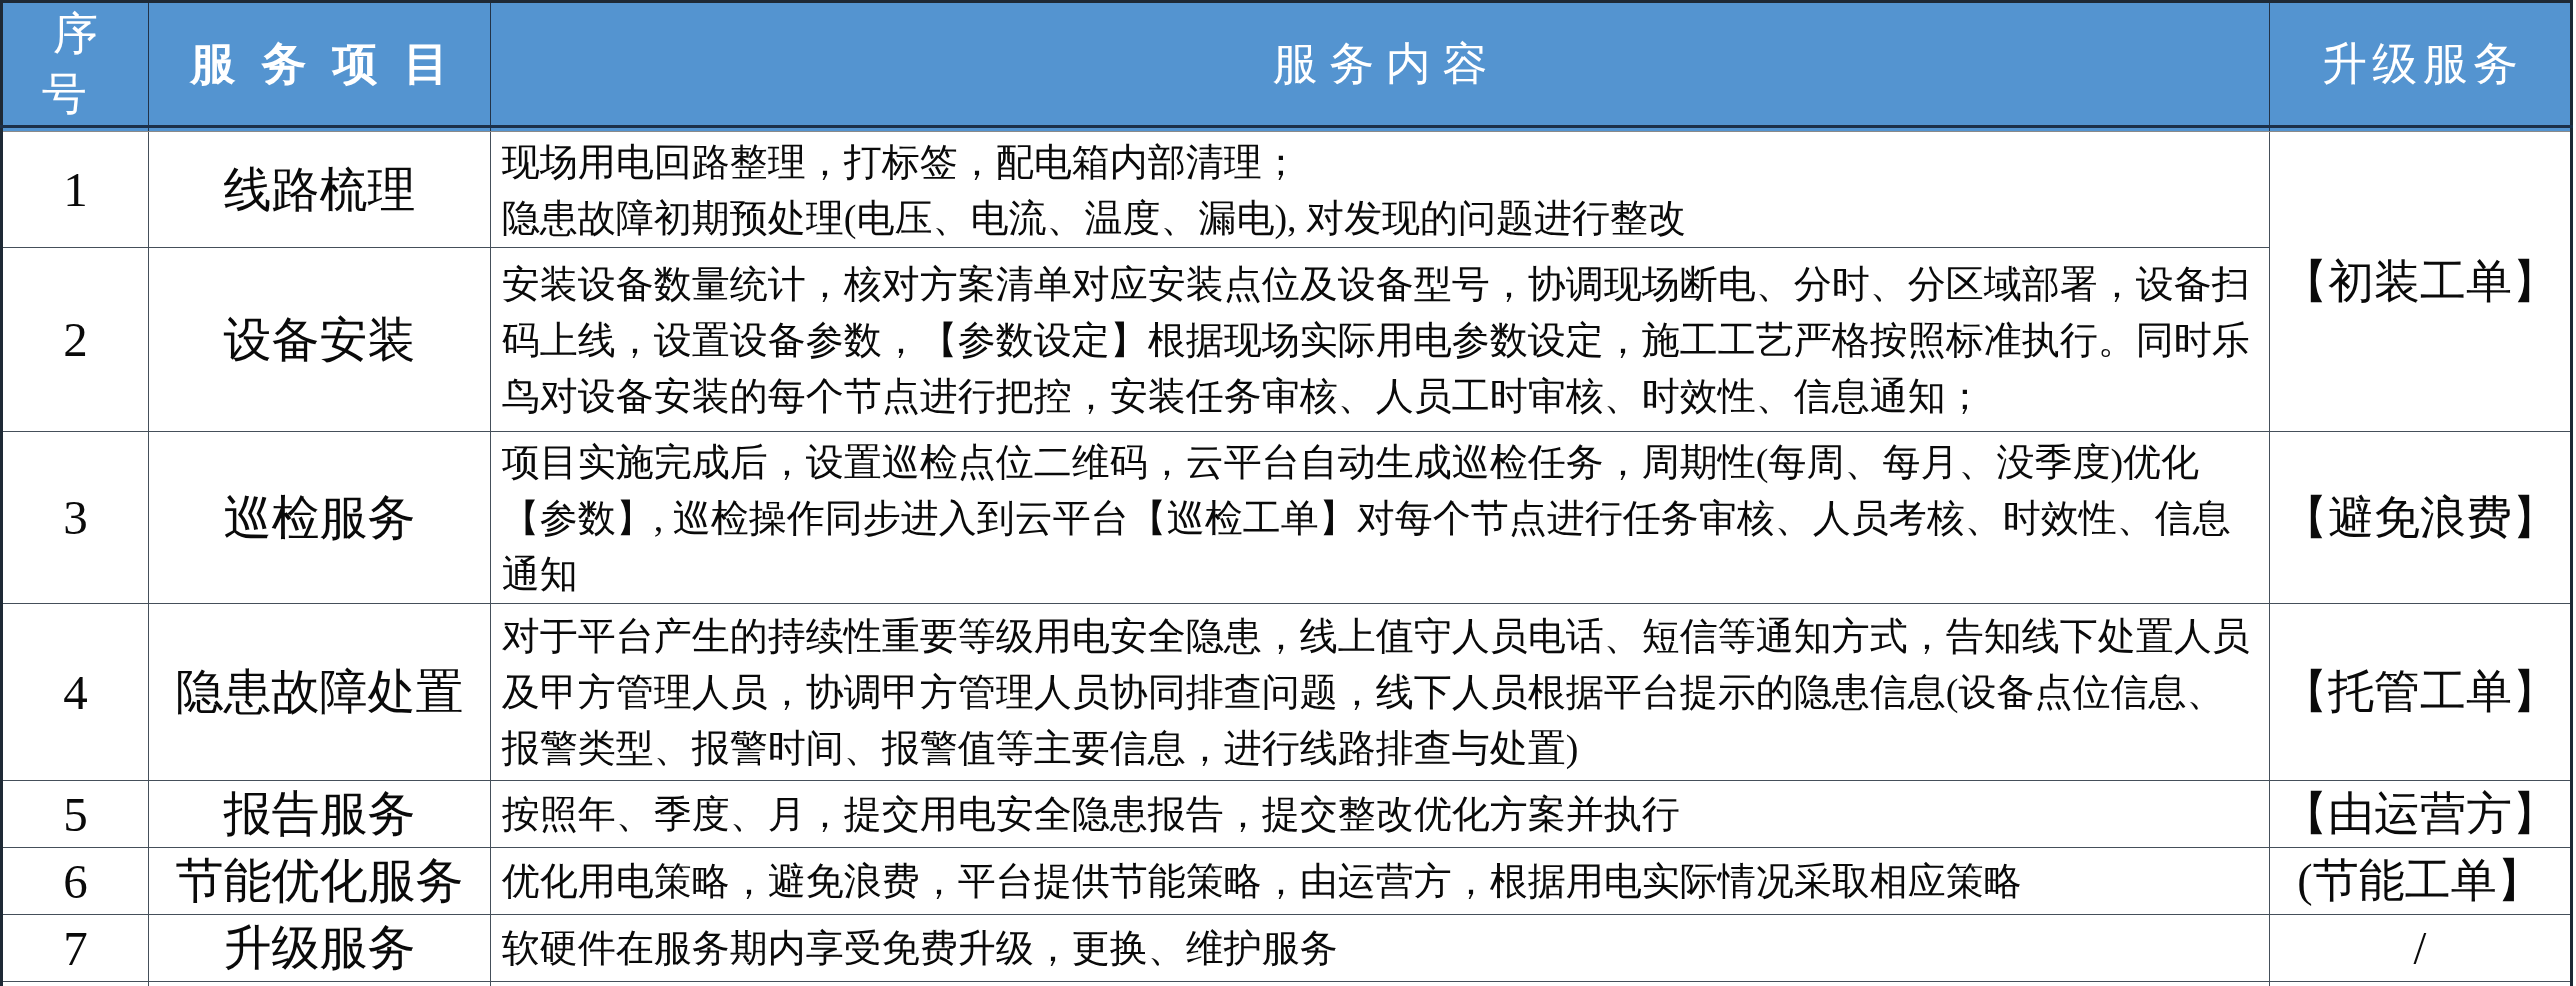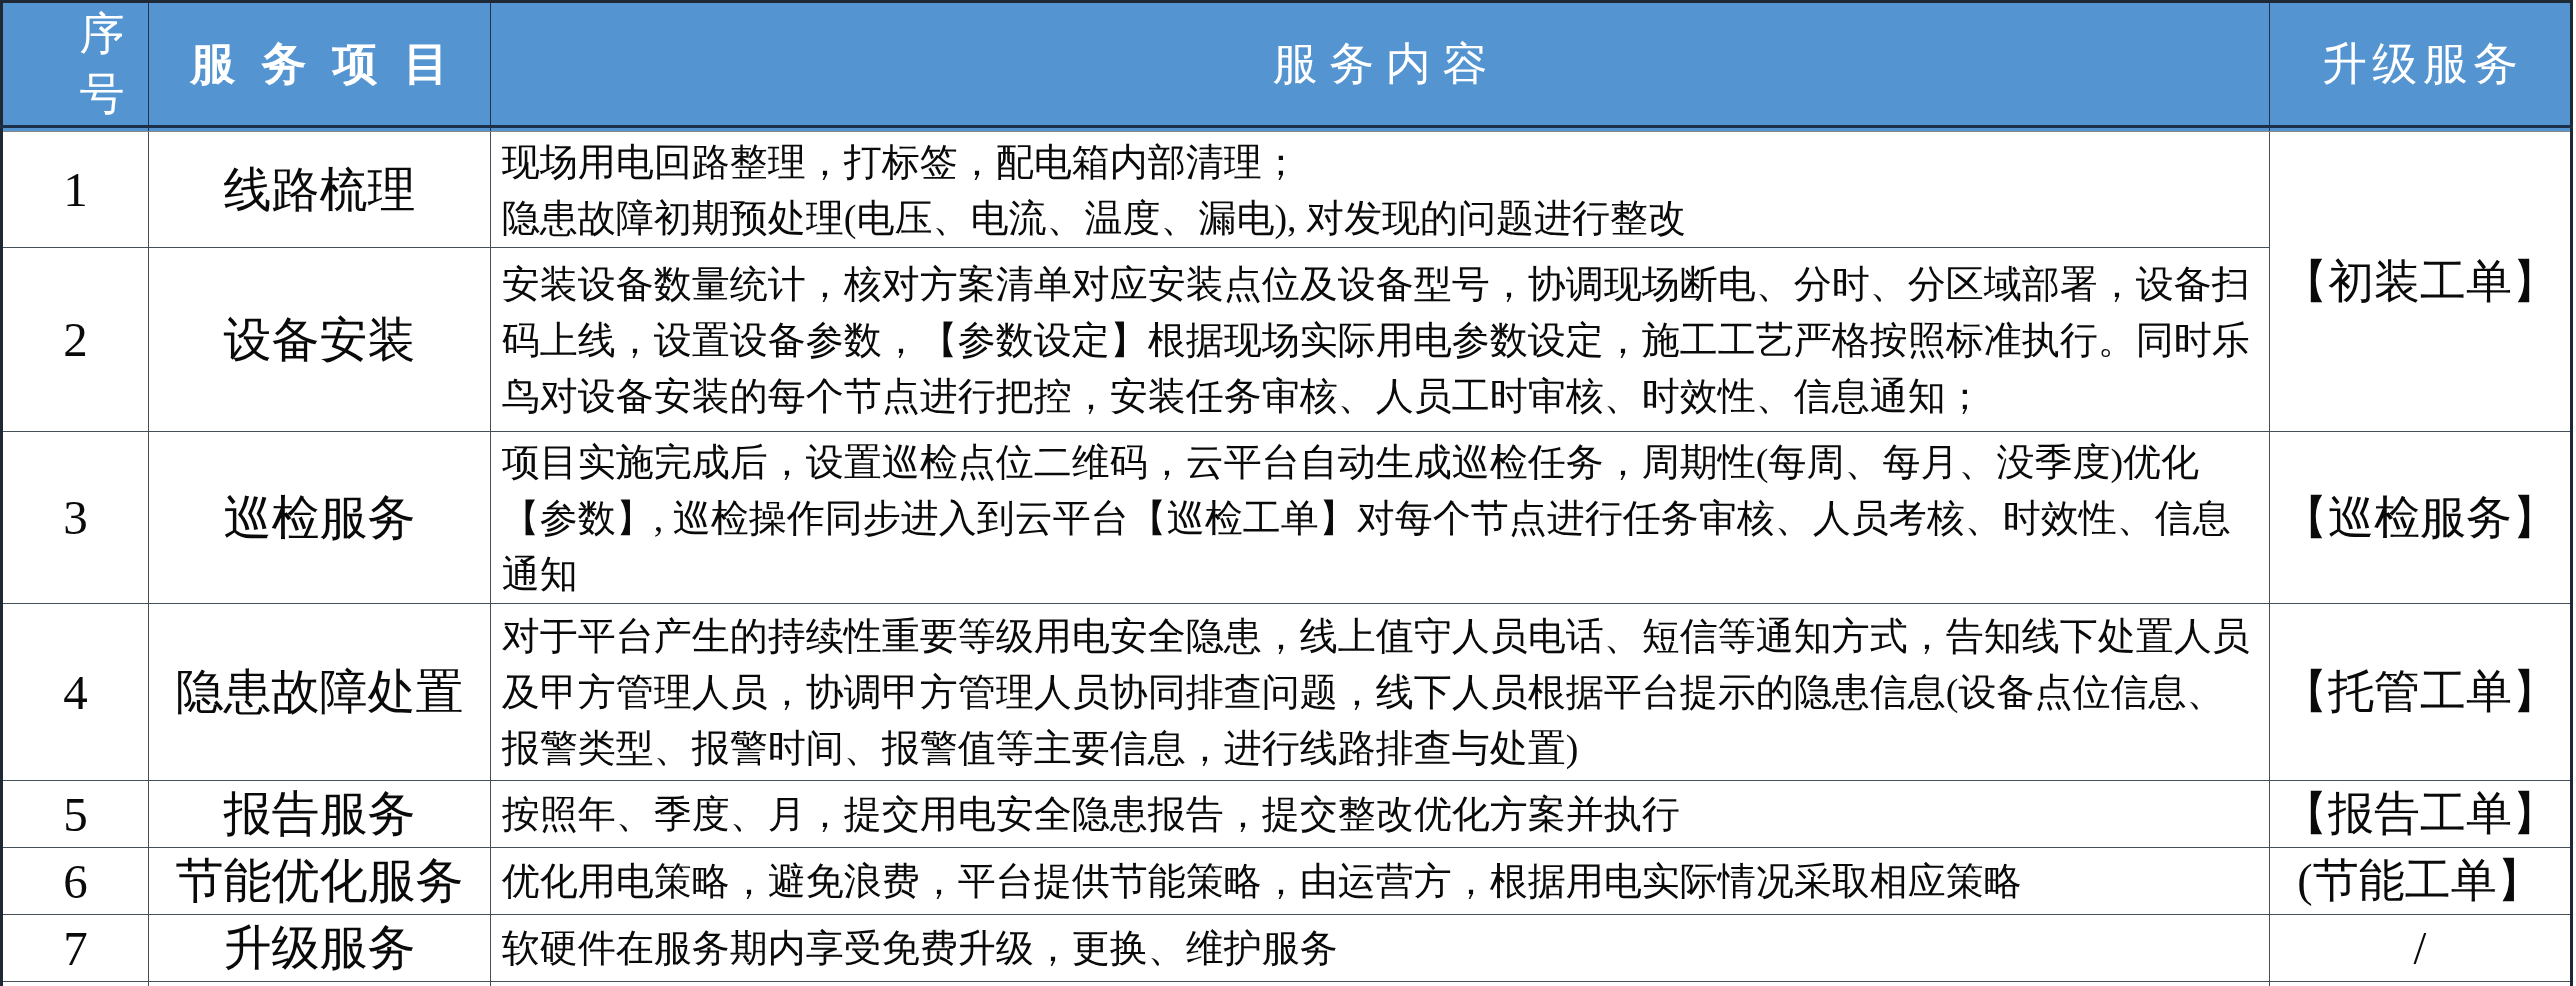--- a/index.html
+++ b/index.html
@@ -31,21 +31,21 @@
 
   thead tr { height: 102px; }
   thead th {
     background: #5494d0;
     color: #ffffff;
     font-weight: normal;
     font-size: 45px;
     border-color: #223348;
     border-bottom: 3.9px solid #1c3049;
   }
-  .th-no   { letter-spacing: .50em; text-indent: .50em; text-align: right; }
+  .th-no   { letter-spacing: .50em; text-indent: .50em; }
   .th-item { letter-spacing: .58em; text-indent: .58em; font-weight: bold; }
   .th-cont { letter-spacing: .26em; text-indent: .26em; }
   .th-ord  { letter-spacing: .12em; text-indent: .12em; }
 
   tr.strip { height: 5.4px; }
   tr.strip td {
     background: #5494d0;
     padding: 0;
     border-top: 0;
     border-bottom: 0.8px solid #8a8a8a;
@@ -125,37 +125,37 @@
 码上线，设置设备参数，【参数设定】根据现场实际用电参数设定，施工工艺严格按照标准执行。同时乐
 鸟对设备安装的每个节点进行把控，安装任务审核、人员工时审核、时效性、信息通知；</td>
       </tr>
 
       <tr class="r3">
         <td class="no">3</td>
         <td class="item">巡检服务</td>
         <td class="cont">项目实施完成后，设置巡检点位二维码，云平台自动生成巡检任务，周期性(每周、每月、没季度)优化
 【参数】, 巡检操作同步进入到云平台【巡检工单】对每个节点进行任务审核、人员考核、时效性、信息
 通知</td>
-        <td class="ord">【巡检服务】</td>
+        <td class="ord">【避免浪费】</td>
       </tr>
 
       <tr class="r4">
         <td class="no">4</td>
         <td class="item">隐患故障处置</td>
         <td class="cont">对于平台产生的持续性重要等级用电安全隐患，线上值守人员电话、短信等通知方式，告知线下处置人员
 及甲方管理人员，协调甲方管理人员协同排查问题，线下人员根据平台提示的隐患信息(设备点位信息、
 报警类型、报警时间、报警值等主要信息，进行线路排查与处置)</td>
         <td class="ord">【托管工单】</td>
       </tr>
 
       <tr class="r5">
         <td class="no">5</td>
         <td class="item">报告服务</td>
         <td class="cont">按照年、季度、月，提交用电安全隐患报告，提交整改优化方案并执行</td>
-        <td class="ord">【报告工单】</td>
+        <td class="ord">【由运营方】</td>
       </tr>
 
       <tr class="r6">
         <td class="no">6</td>
         <td class="item">节能优化服务</td>
         <td class="cont">优化用电策略，避免浪费，平台提供节能策略，由运营方，根据用电实际情况采取相应策略</td>
         <td class="ord">(节能工单】</td>
       </tr>
 
       <tr class="r7">

